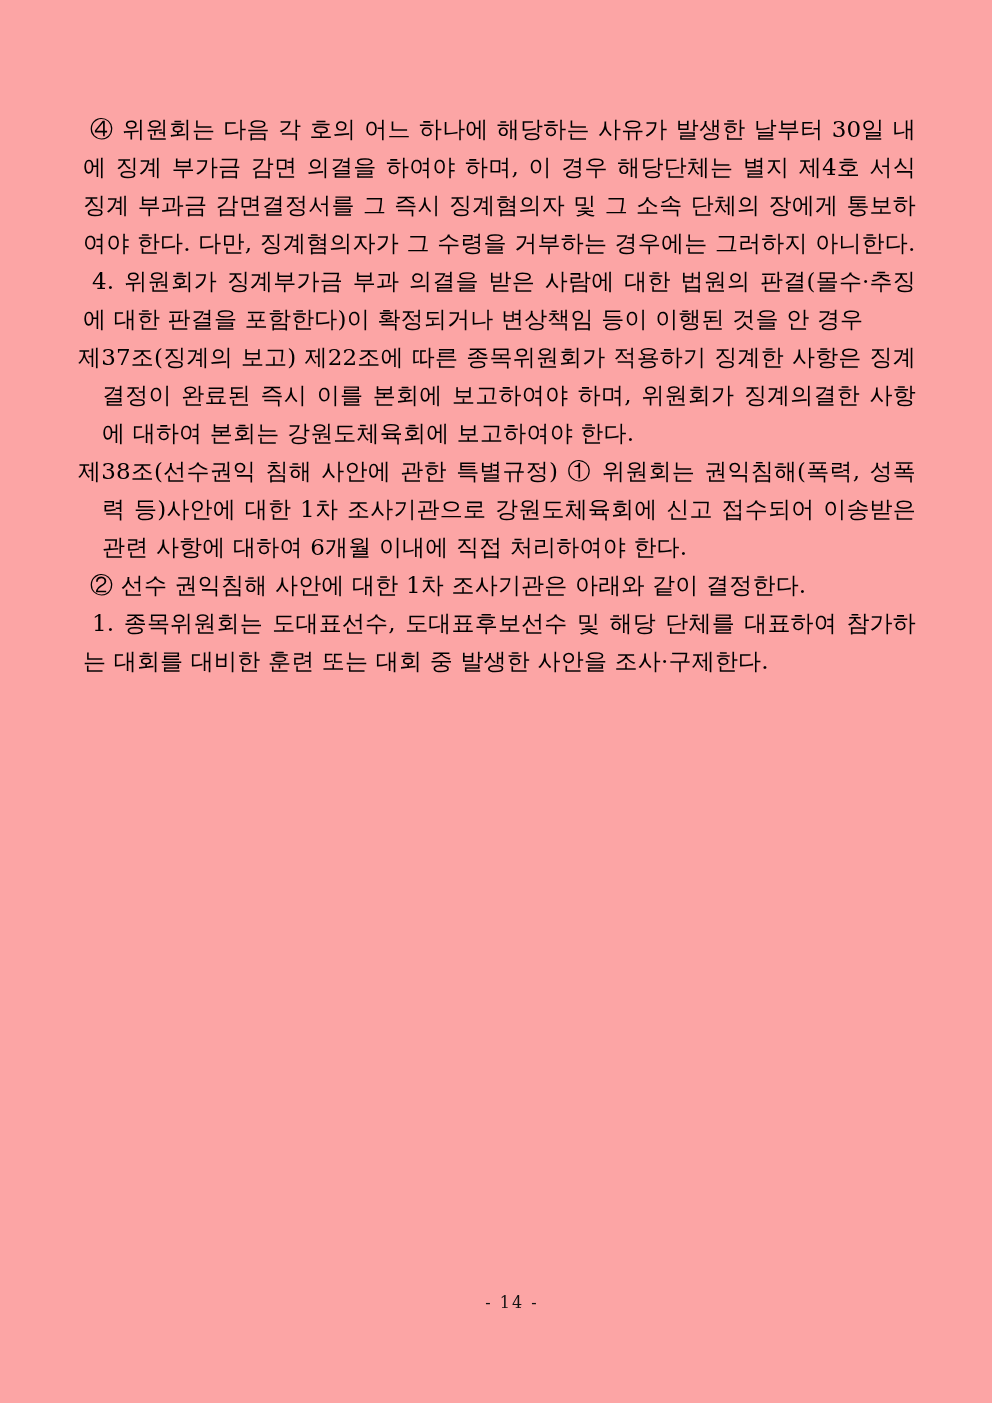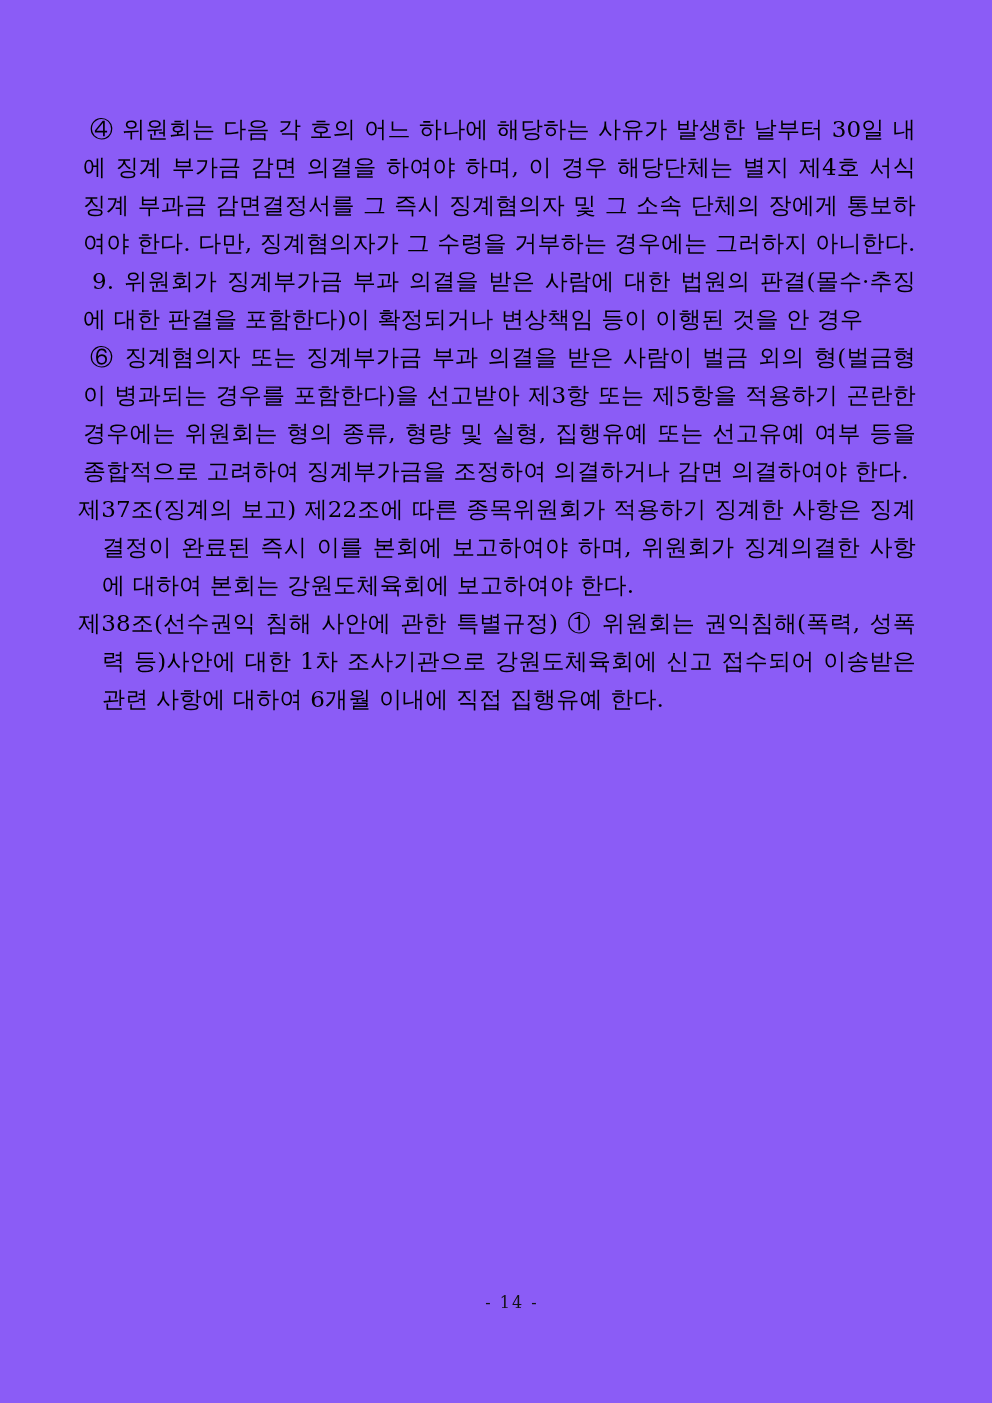--- a/index.html
+++ b/index.html
@@ -4,21 +4,21 @@
 <style>
   html, body {
     margin: 0;
     padding: 0;
     background: #ffffff;
   }
   .page {
     position: relative;
     width: 992px;
     height: 1403px;
-    background: #8b5cf6;
+    background: #fca5a5;
     font-family: "DejaVu Serif", "Liberation Serif", serif;
     color: #000000;
     overflow: hidden;
   }
   .content {
     position: absolute;
     left: 78px;
     top: 110px;
     width: 838px;
   }
@@ -55,19 +55,20 @@
     letter-spacing: 2px;
     color: #111111;
   }
 </style>
 </head>
 <body>
 
 <div class="page">
   <div class="content">
     <p class="p-clause">④ 위원회는 다음 각 호의 어느 하나에 해당하는 사유가 발생한 날부터 30일 내에 징계 부가금 감면 의결을 하여야 하며, 이 경우 해당단체는 별지 제4호 서식 징계 부과금 감면결정서를 그 즉시 징계혐의자 및 그 소속 단체의 장에게 통보하여야 한다. 다만, 징계혐의자가 그 수령을 거부하는 경우에는 그러하지 아니한다.</p>
-    <p class="p-item">9. 위원회가 징계부가금 부과 의결을 받은 사람에 대한 법원의 판결(몰수·추징에 대한 판결을 포함한다)이 확정되거나 변상책임 등이 이행된 것을 안 경우</p>
-    <p class="p-clause">⑥ 징계혐의자 또는 징계부가금 부과 의결을 받은 사람이 벌금 외의 형(벌금형이 병과되는 경우를 포함한다)을 선고받아 제3항 또는 제5항을 적용하기 곤란한 경우에는 위원회는 형의 종류, 형량 및 실형, 집행유예 또는 선고유예 여부 등을 종합적으로 고려하여 징계부가금을 조정하여 의결하거나 감면 의결하여야 한다.</p>
+    <p class="p-item">4. 위원회가 징계부가금 부과 의결을 받은 사람에 대한 법원의 판결(몰수·추징에 대한 판결을 포함한다)이 확정되거나 변상책임 등이 이행된 것을 안 경우</p>
     <p class="p-article">제37조(징계의 보고) 제22조에 따른 종목위원회가 적용하기 징계한 사항은 징계결정이 완료된 즉시 이를 본회에 보고하여야 하며, 위원회가 징계의결한 사항에 대하여 본회는 강원도체육회에 보고하여야 한다.</p>
-    <p class="p-article">제38조(선수권익 침해 사안에 관한 특별규정) ① 위원회는 권익침해(폭력, 성폭력 등)사안에 대한 1차 조사기관으로 강원도체육회에 신고 접수되어 이송받은 관련 사항에 대하여 6개월 이내에 직접 집행유예 한다.</p>
+    <p class="p-article">제38조(선수권익 침해 사안에 관한 특별규정) ① 위원회는 권익침해(폭력, 성폭력 등)사안에 대한 1차 조사기관으로 강원도체육회에 신고 접수되어 이송받은 관련 사항에 대하여 6개월 이내에 직접 처리하여야 한다.</p>
+    <p class="p-clause">② 선수 권익침해 사안에 대한 1차 조사기관은 아래와 같이 결정한다.</p>
+    <p class="p-item">1. 종목위원회는 도대표선수, 도대표후보선수 및 해당 단체를 대표하여 참가하는 대회를 대비한 훈련 또는 대회 중 발생한 사안을 조사·구제한다.</p>
   </div>
   <div class="footer">- 14 -</div>
 </div>
 
 </body></html>

